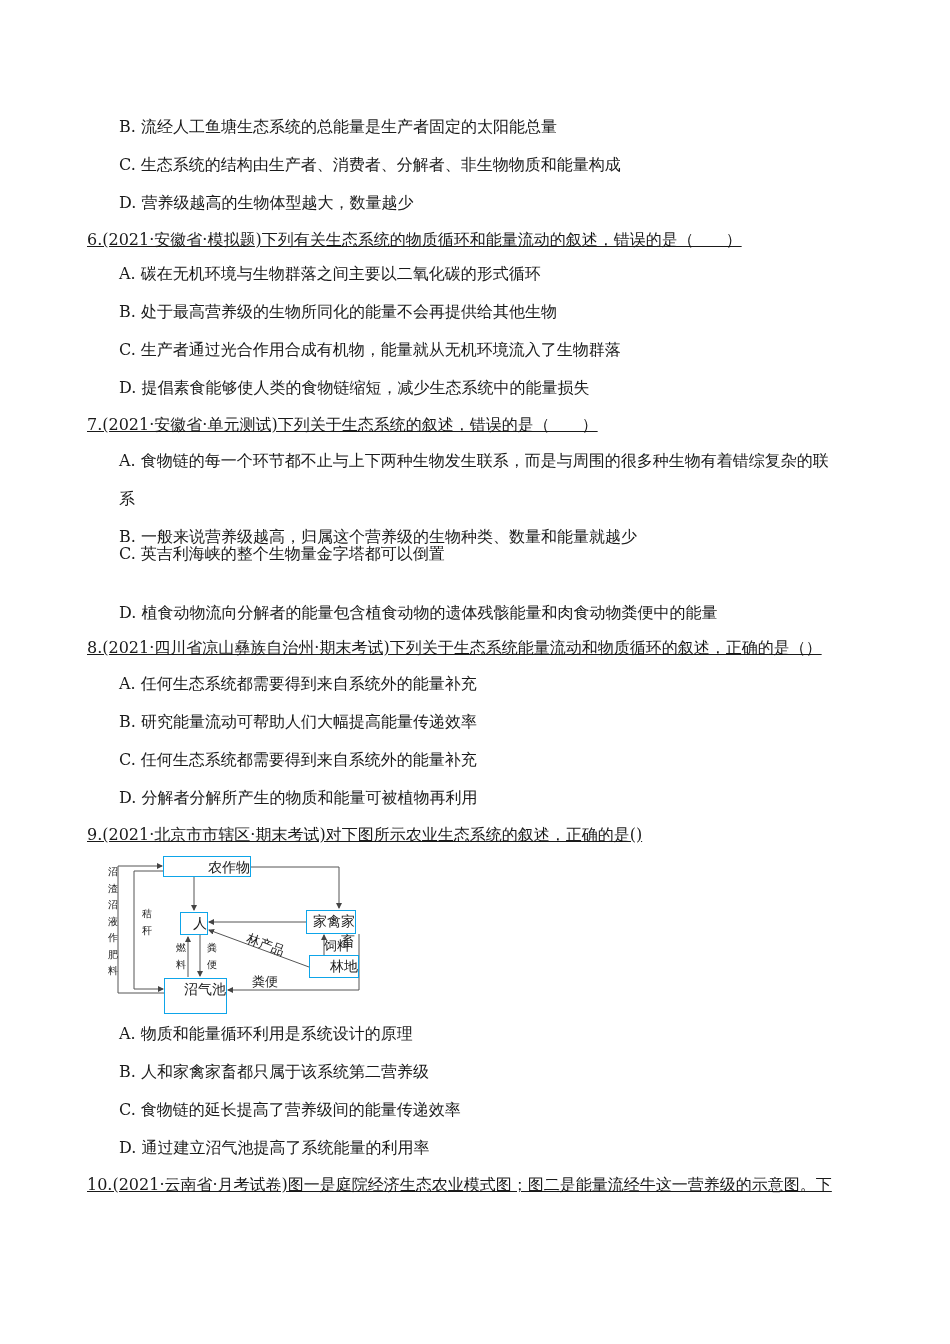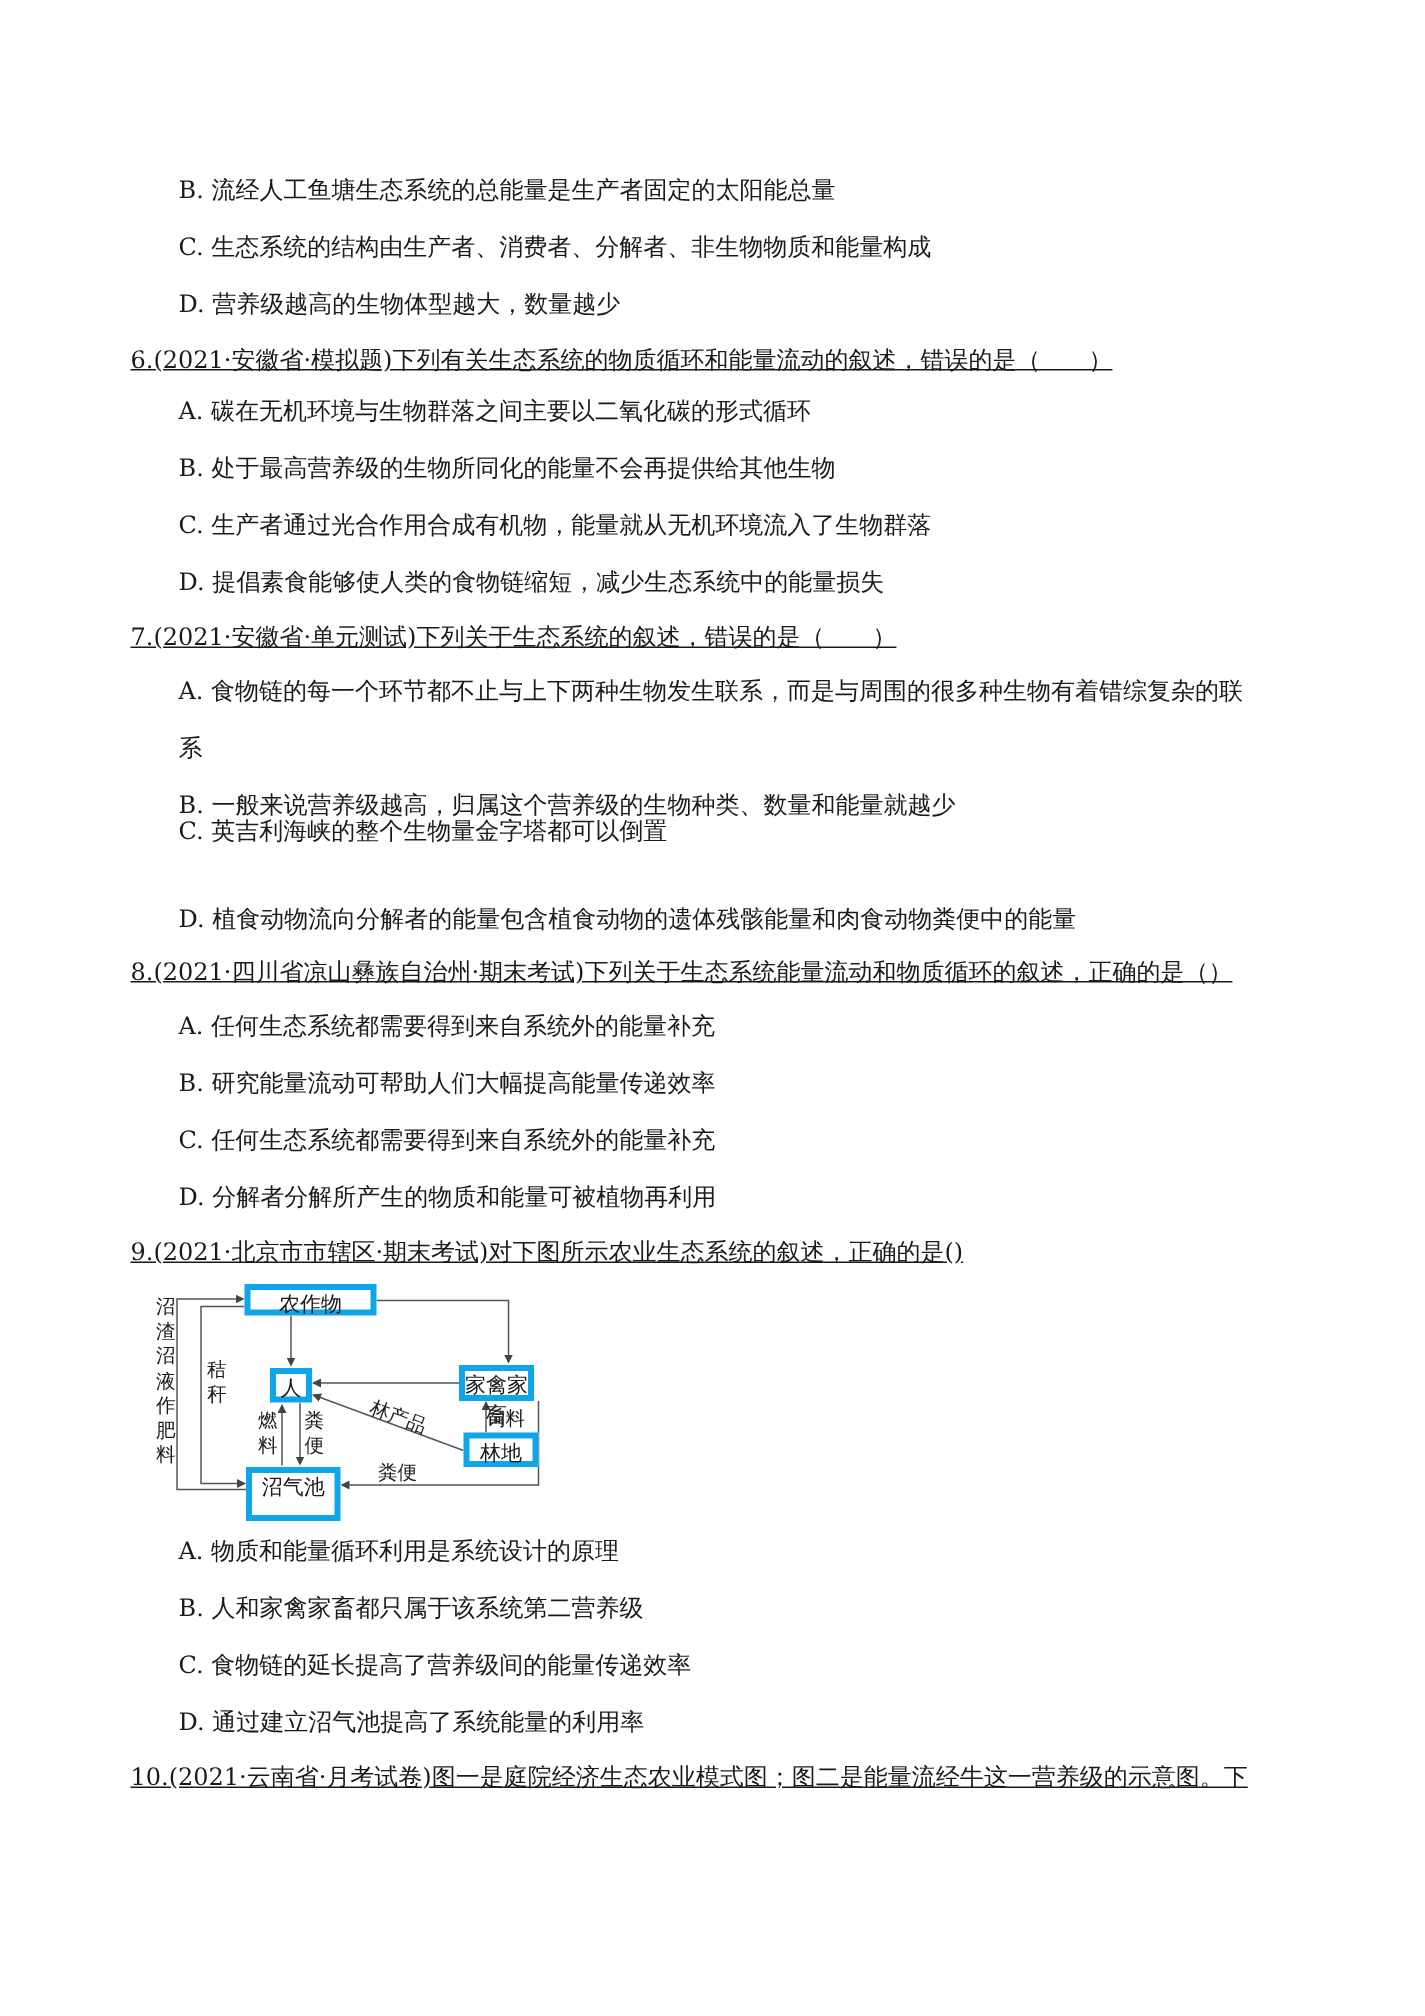--- a/index.html
+++ b/index.html
@@ -2,23 +2,23 @@
 <html><head>
 <meta charset="utf-8">
 <style>
   html, body { margin:0; padding:0; background:#ffffff; }
   body { width:950px; height:1344px; position:relative; overflow:hidden;
          font-family:"DejaVu Serif","Liberation Serif",serif; color:#1a1a1a; }
   .line { position:absolute; font-size:16px; white-space:nowrap; line-height:20px; }
   .q { left:87px;text-decoration:underline; }
   .opt { left:119px; }
   .diagram { position:absolute; left:110px; top:850px; width:262px; height:152px; }
-  .box { position:absolute; border:4px solid #0ea5e9; background:#fff; font-size:14px;
-         text-align:center; line-height:20px; box-sizing:border-box; }
-  .vlabel { position:absolute; font-size:13px; line-height:16.5px; width:14px; text-align:left; }
+  .box { position:absolute; border:1px solid #0ea5e9; background:#fff; font-size:14px;
+         text-align:right; line-height:20px; box-sizing:border-box; }
+  .vlabel { position:absolute; font-size:10px; line-height:16.5px; width:14px; text-align:right; }
   .hlabel { position:absolute; font-size:13px; }
   svg { position:absolute; left:0; top:0; }
 </style>
 </head>
 <body>
 
 <div class="line opt" style="top:117px"><span>B.</span> <span>流经人工鱼塘生态系统的总能量是生产者固定的太阳能总量</span></div>
 <div class="line opt" style="top:155px"><span>C.</span> <span>生态系统的结构由生产者、消费者、分解者、非生物物质和能量构成</span></div>
 <div class="line opt" style="top:193px"><span>D.</span> <span>营养级越高的生物体型越大，数量越少</span></div>
 

